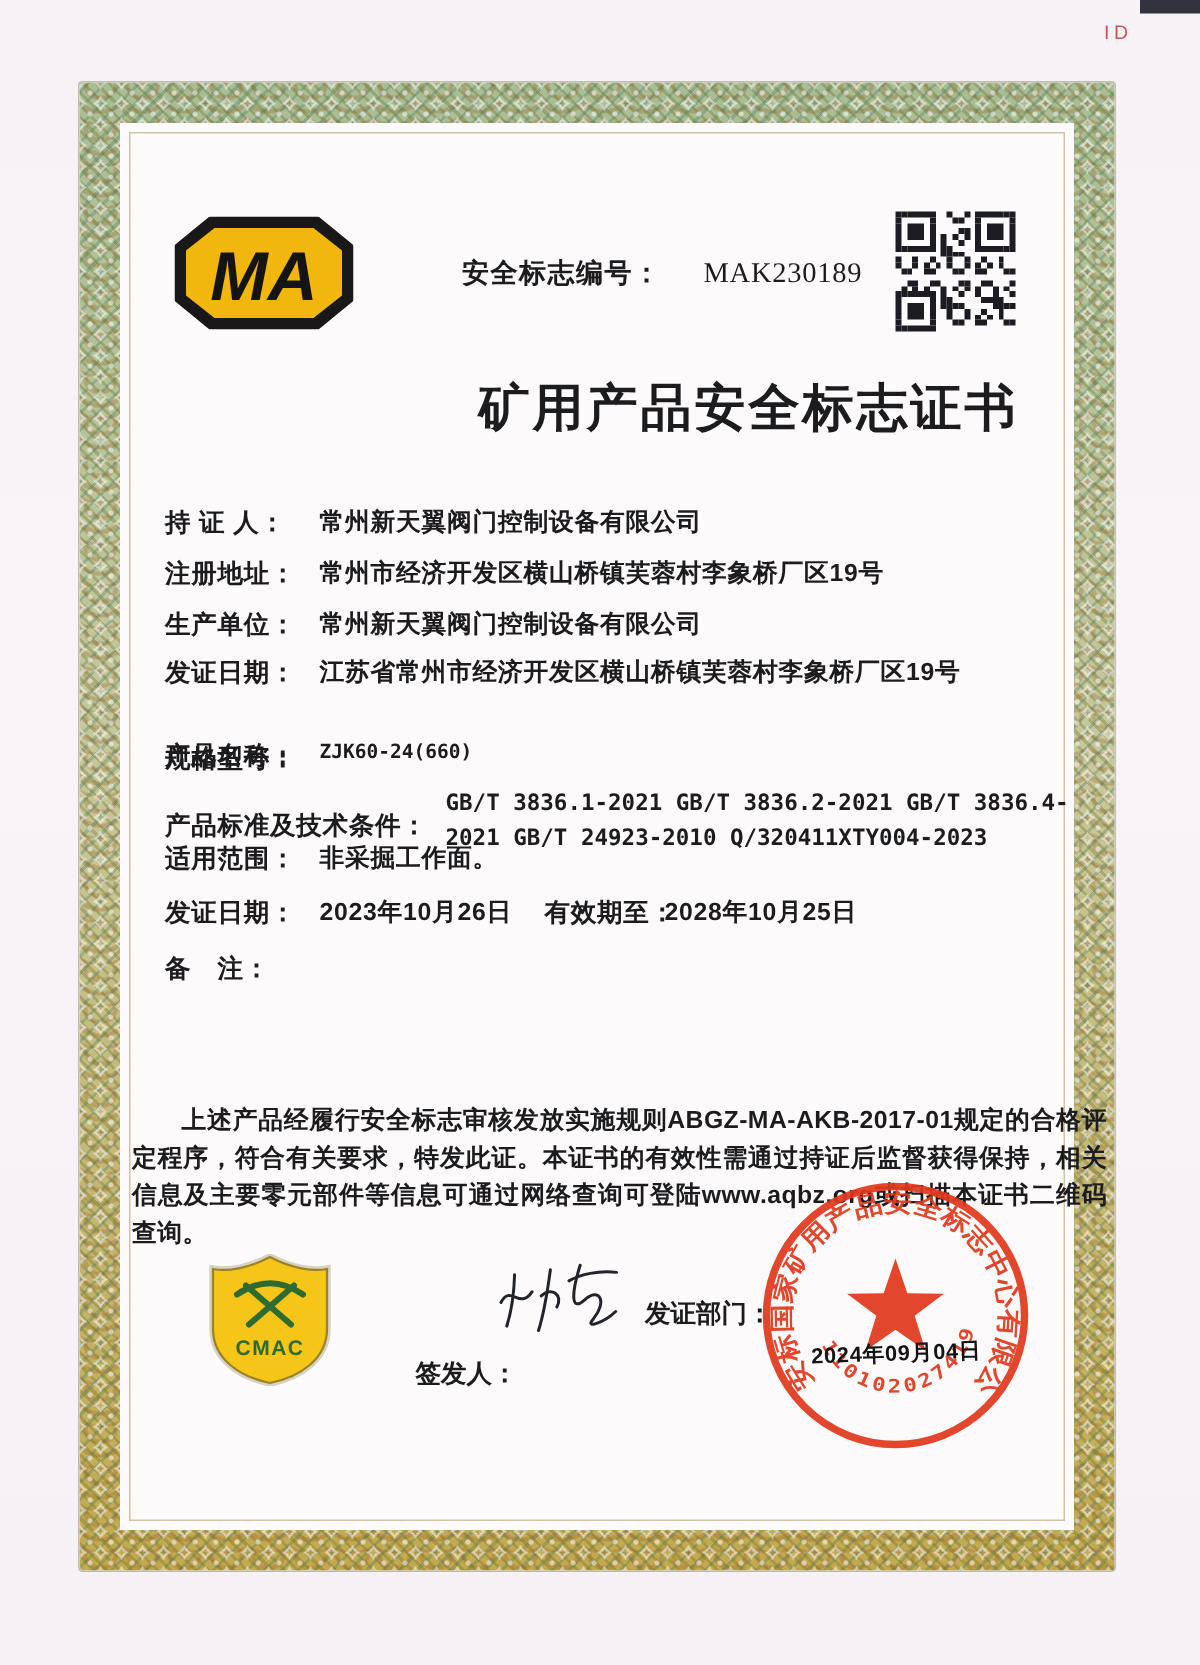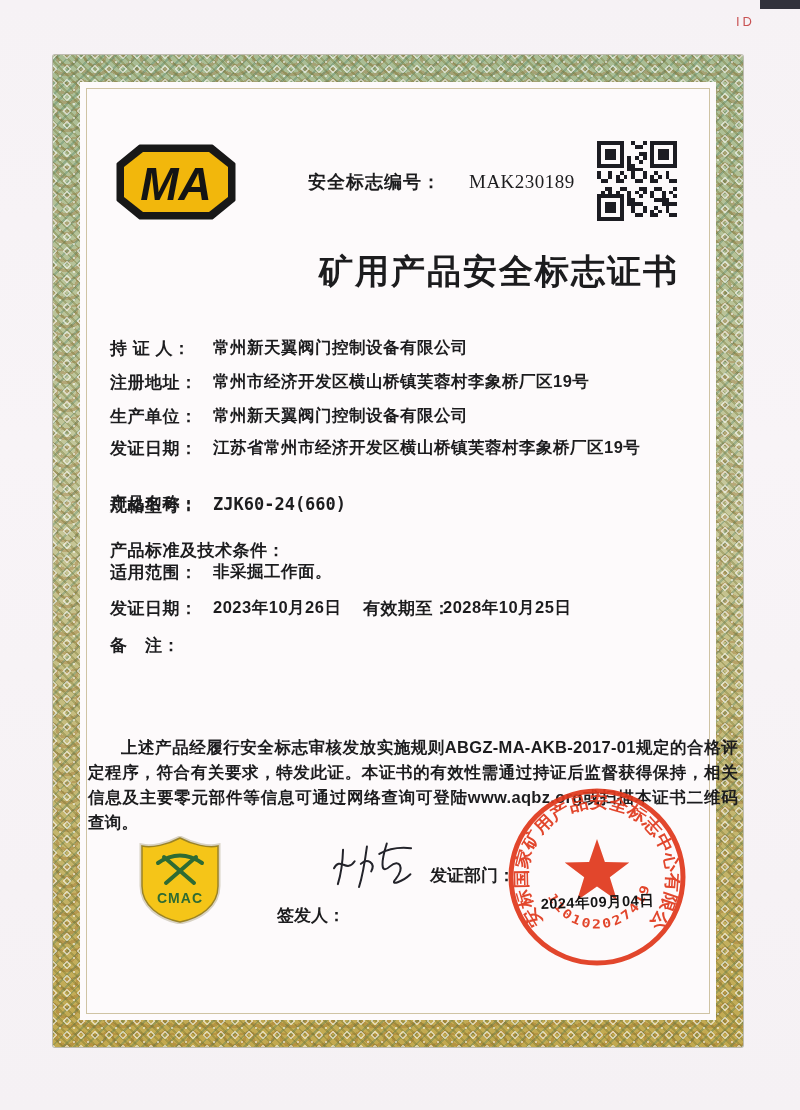--- a/index.html
+++ b/index.html
@@ -32,21 +32,21 @@
   .number-value{font-family:"Liberation Serif",serif;font-size:19px;letter-spacing:.5px;}
   .cert-title{left:53px;top:249px;width:626px;text-align:right;font-size:34px;font-weight:800;letter-spacing:2px;}
   
   .qr{left:597px;top:141px;width:80px;height:80px;display:grid;
       grid-template-columns:repeat(21,1fr);grid-template-rows:repeat(21,1fr);background:#fdfafb;}
   .qr .q{background:#1c1c22;}
   
   .row{left:110px;display:flex;align-items:flex-start;white-space:nowrap;}
   .flabel{display:inline-block;width:103px;font-size:17px;font-weight:bold;letter-spacing:.5px;flex:none;}
   .fvalue{font-size:16.5px;font-weight:bold;letter-spacing:.5px;}
-  .fvalue.mono{font-family:"DejaVu Sans Mono",monospace;font-size:17px;letter-spacing:0;}
+  .fvalue.mono{font-family:"DejaVu Sans Mono",monospace;font-size:13px;letter-spacing:0;}
   .std-label{width:auto;margin-right:12px;margin-top:15px;}
   .std-lines{width:420px;font-family:"DejaVu Sans Mono",monospace;font-size:15px;font-weight:bold;line-height:1.55;white-space:normal;}
   .dates-row .dval{width:130px;}
   .dates-row .vlabel{width:80px;margin-left:20px;}
   
   .statement{left:88px;top:735px;width:650px;font-size:16.5px;font-weight:bold;line-height:1.52;
              text-align:justify;text-indent:2em;letter-spacing:.3px;}
   
   .signer-label{left:277px;top:862px;font-size:17px;font-weight:bold;margin-top:42px;}
   .issuer-label{left:430px;top:864px;font-size:17px;font-weight:bold;}
@@ -542,20 +542,24 @@
 </div>
 <div class="abs row" style="top:492px">
   <span class="flabel">产品名称：</span>
 </div>
 <div class="abs row" style="top:494px">
   <span class="flabel">规格型号：</span>
   <span class="fvalue mono">ZJK60-24(660)</span>
 </div>
 <div class="abs row" style="top:524px">
   <span class="flabel std-label">产品标准及技术条件：</span>
+  <span class="std-lines">
+    <div>GB/T 3836.1-2021 GB/T 3836.2-2021 GB/T 3836.4-</div>
+    <div>2021 GB/T 24923-2010 Q/320411XTY004-2023</div>
+  </span>
 </div>
 <div class="abs row" style="top:561px">
   <span class="flabel">适用范围：</span>
   <span class="fvalue">非采掘工作面。</span>
 </div>
 <div class="abs row dates-row" style="top:597px">
   <span class="flabel">发证日期：</span>
   <span class="fvalue dval">2023年10月26日</span>
   <span class="flabel vlabel">有效期至：</span>
   <span class="fvalue">2028年10月25日</span>

